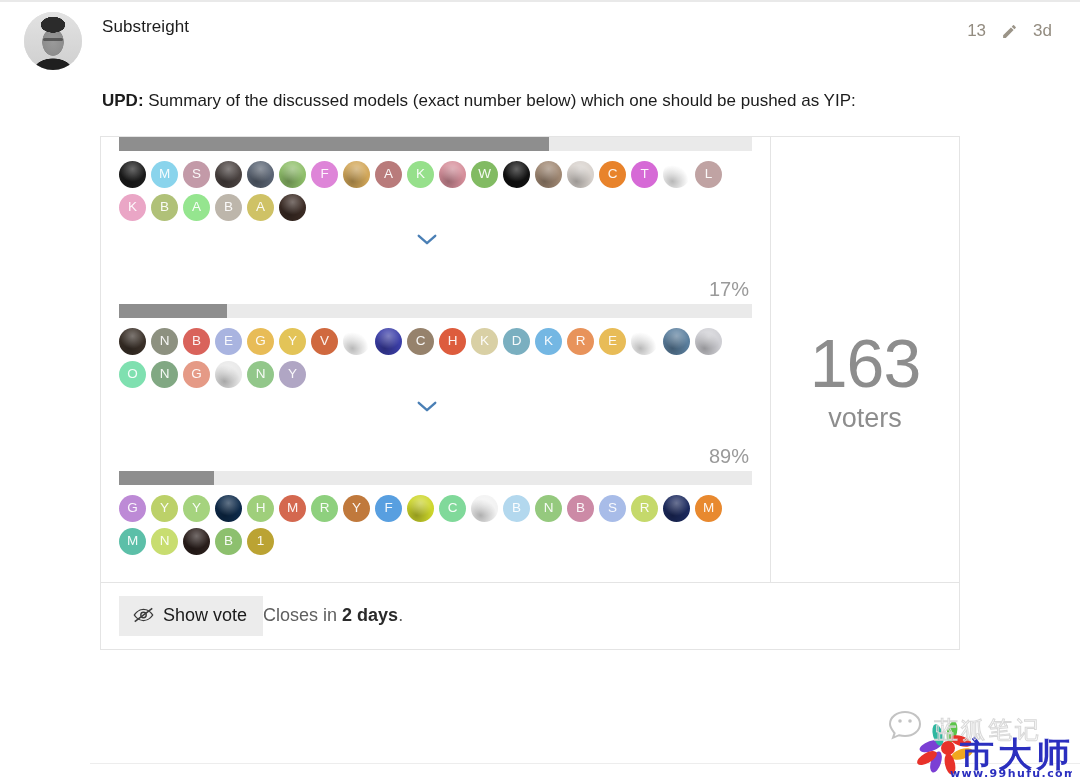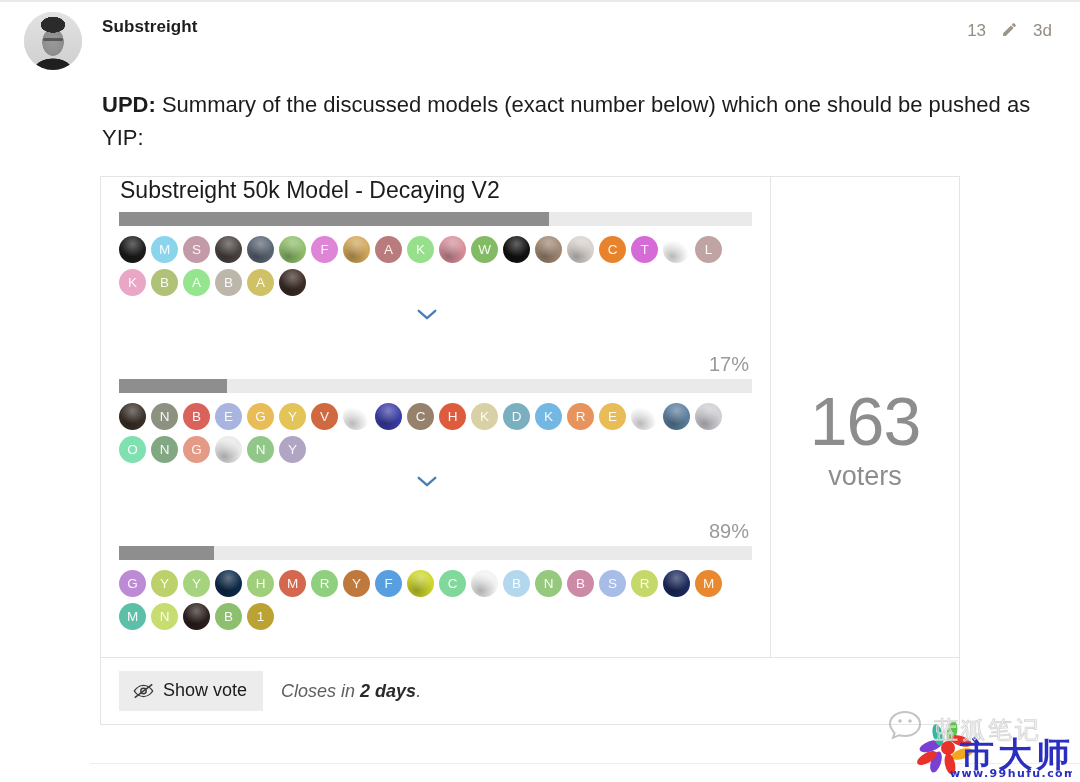--- a/index.html
+++ b/index.html
@@ -65,51 +65,51 @@
     border-radius: 2px;
     opacity: .8;
   }
 
   .author-block {
     margin-left: 20px;
     padding-top: 5px;
   }
   .author-name {
     font-size: 17px;
-    font-weight: bold;
+    font-weight: normal;
     color: #1d1d1d;
     letter-spacing: .1px;
   }
 
   .post-meta {
     position: absolute;
     right: 28px;
     top: 9px;
     display: flex;
-    align-items: flex-start;
+    align-items: center;
     gap: 15px;
     color: #9b9488;
     font-size: 17px;
   }
   .post-meta .count { color: #938c80; }
   .post-meta .ago { color: #938c80; }
   .pencil-icon {
     display: inline-block;
     width: 17px;
     height: 17px;
     position: relative;
   }
   .pencil-icon svg { display: block; }
 
   .post-body {
     padding: 18px 24px 0 102px;
   }
   .post-body p {
     margin: 0;
-    font-size: 22px;
+    font-size: 17px;
     line-height: 1.5;
     color: #1c1c1c;
   }
   .post-body b { font-weight: bold; }
 
   
   .poll {
     margin: 22px 0 0 100px;
     width: 860px;
     border: 1px solid #e4e4e4;
@@ -223,24 +223,22 @@
     color: #1b1b1b;
     font-size: 18px;
     padding: 9px 16px 10px 14px;
     display: inline-flex;
     align-items: center;
     gap: 9px;
     cursor: pointer;
     font-family: "Liberation Sans", sans-serif;
   }
   .closes-text {
-    margin-left: 18px;
     font-size: 18px;
     color: #5f5f5f;
-    font-style: italic;
   }
   .closes-text b { color: #2a2a2a; font-weight: bold; }
 
   .eye-off-icon { display: block; }
 
   
   .bottom-rule {
     position: absolute;
     left: 90px;
     right: 0;
@@ -285,21 +283,20 @@
     </div>
   </div>
 
   <div class="post-body">
     <p><b>UPD:</b><span> Summary of the discussed models (exact number below) which one should be pushed as YIP:</span></p>
   </div>
 
   <div class="poll">
     <div class="poll-main" id="poll-main">
         <div class="option">
-          <div class="option-title">Substreight 50k Model - Decaying V2</div>
           <div class="bar-track" style="background: rgb(234, 234, 234);">
             <div class="bar-fill" style="width: 68%; background: rgb(142, 142, 142);"></div>
           </div>
           <div class="voter-grid">
             <div class="vavatar photo" style="background: radial-gradient(circle at 50% 30%, rgba(255, 255, 255, 0.35), rgba(0, 0, 0, 0) 55%), radial-gradient(circle at 35% 75%, rgba(0, 0, 0, 0.28), rgba(0, 0, 0, 0) 60%) rgb(27, 27, 27);"></div>
             <div class="vavatar" style="background: rgb(138, 212, 236); color: rgba(255, 255, 255, 0.92);">M</div>
             <div class="vavatar" style="background: rgb(195, 154, 168); color: rgba(255, 255, 255, 0.92);">S</div>
             <div class="vavatar photo" style="background: radial-gradient(circle at 50% 30%, rgba(255, 255, 255, 0.35), rgba(0, 0, 0, 0) 55%), radial-gradient(circle at 35% 75%, rgba(0, 0, 0, 0.28), rgba(0, 0, 0, 0) 60%) rgb(74, 66, 64);"></div>
             <div class="vavatar photo" style="background: radial-gradient(circle at 50% 30%, rgba(255, 255, 255, 0.35), rgba(0, 0, 0, 0) 55%), radial-gradient(circle at 35% 75%, rgba(0, 0, 0, 0.28), rgba(0, 0, 0, 0) 60%) rgb(90, 100, 115);"></div>
             <div class="vavatar photo" style="background: radial-gradient(circle at 50% 30%, rgba(255, 255, 255, 0.35), rgba(0, 0, 0, 0) 55%), radial-gradient(circle at 35% 75%, rgba(0, 0, 0, 0.28), rgba(0, 0, 0, 0) 60%) rgb(143, 191, 106);"></div>

